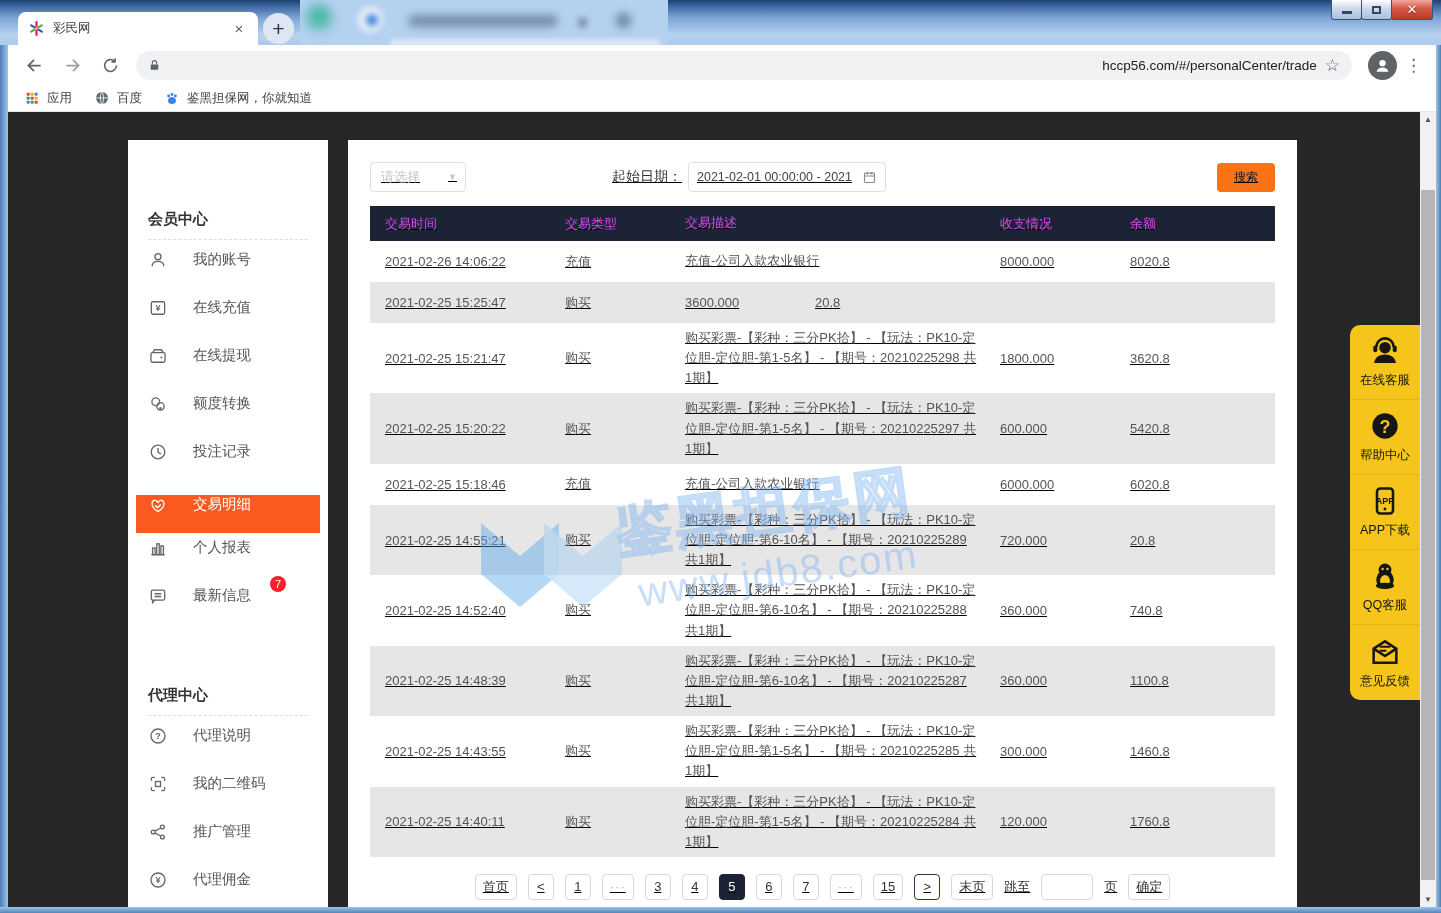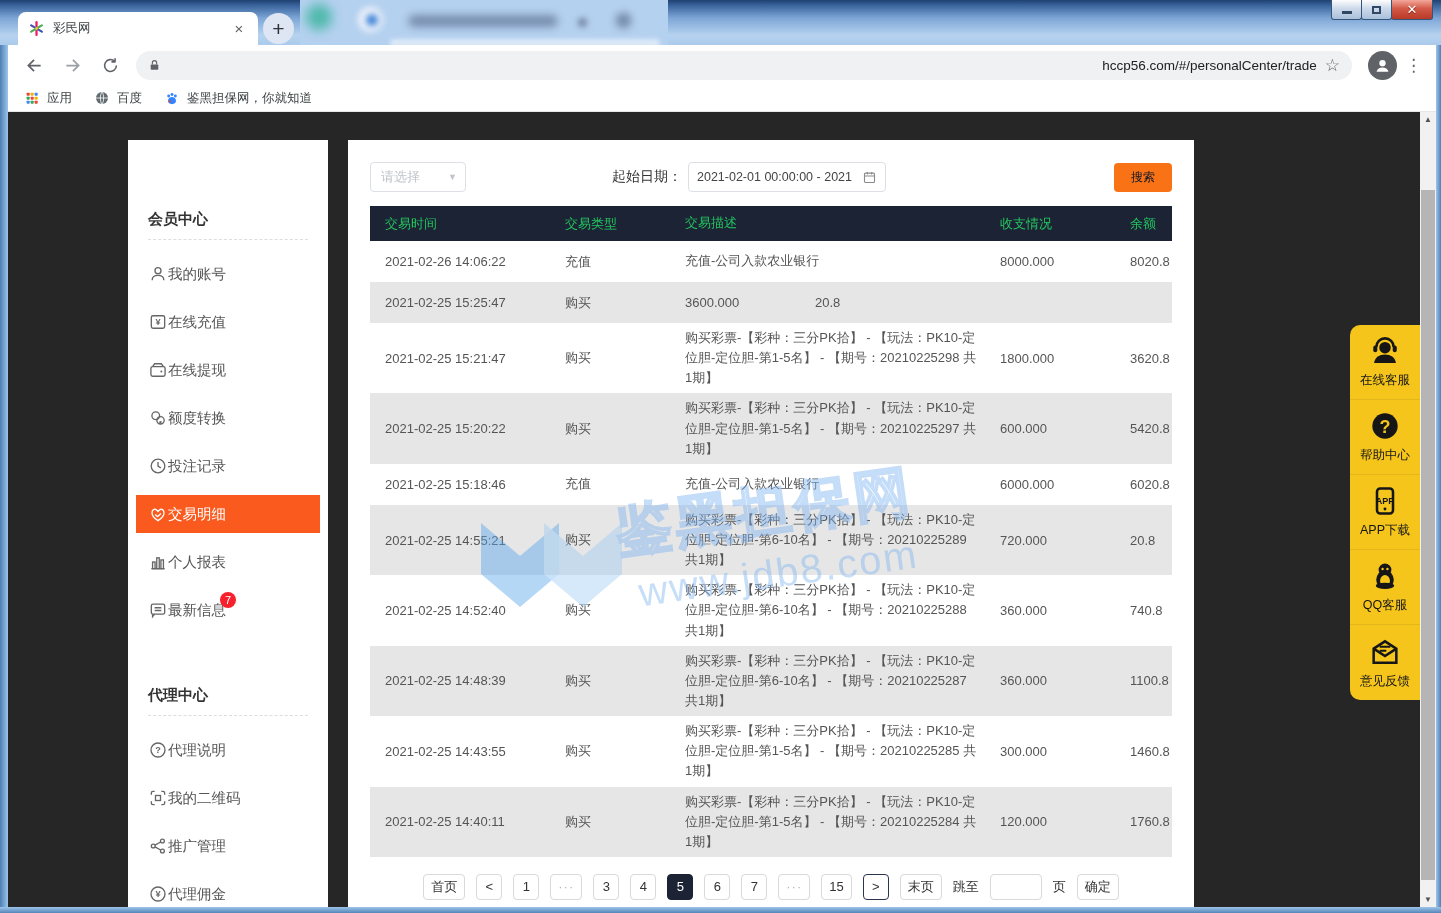--- a/index.html
+++ b/index.html
@@ -40,41 +40,41 @@
   
   .bookmarks{position:absolute;left:8px;top:85px;width:1428px;height:27px;background:#fff;border-bottom:1px solid #e6e6e6;
     display:flex;align-items:center;padding-left:16px;gap:22px;}
   .bm-item{display:flex;align-items:center;gap:7px;font-size:12.5px;color:#3c4043;}
   .bm-ico{width:16px;height:16px;flex:none;}
   
   .content{position:absolute;left:8px;top:112px;width:1428px;height:795px;background:#262626;}
   .sidebar-card{position:absolute;left:120px;top:28px;width:200px;height:767px;background:#fff;padding:18px 20px 0;}
   .sb-title{font-size:15px;font-weight:bold;color:#333;padding:4px 0 10px;margin-top:48px;}
   .sb-divider{border-top:1px dashed #ddd;margin-bottom:10px;}
-  .menu-item{height:48px;display:flex;align-items:center;gap:0;color:#555;font-size:14.5px;padding:0 12px;margin:0 -12px;}
+  .menu-item{height:48px;display:flex;align-items:flex-start;gap:25px;color:#555;font-size:14.5px;padding:0 12px;margin:0 -12px;}
   .menu-item.active{background:var(--accent,#fa5a1e);color:#fff;height:38px;margin:5px -12px;}
   .mi-icon{width:20px;height:20px;color:#666;flex:none;display:flex;}
   .menu-item.active .mi-icon{color:#fff;}
   .mi-icon svg{width:100%;height:100%;}
   .mi-badge{display:none;min-width:16px;height:16px;border-radius:9px;background:var(--badge,#f5222d);color:#fff;
     font-size:11px;align-items:center;justify-content:center;transform:translate(-6px,-10px);padding:0 3px;}
   .sb-section2{margin-top:14px;}
   
-  .main-card{position:absolute;left:340px;top:28px;width:846px;height:767px;background:#fff;padding:22px;}
+  .main-card{position:absolute;left:340px;top:28px;width:949px;height:767px;background:#fff;padding:22px;text-decoration:underline;}
   .filter-row{display:flex;align-items:center;height:30px;margin-bottom:14px;}
   .select-box{width:96px;height:30px;border:1px solid #dcdfe6;border-radius:4px;display:flex;align-items:center;
     padding:0 8px 0 10px;color:#bfc4cc;font-size:13px;}
   .select-caret{margin-left:auto;color:#c0c4cc;font-size:9px;}
   .date-label{font-size:14px;color:#333;margin-left:146px;}
   .date-box{width:198px;height:30px;border:1px solid #dcdfe6;border-radius:4px;display:flex;align-items:center;
     padding:0 8px;color:#444;font-size:12.5px;margin-left:6px;gap:6px;}
   .date-box .cal{width:15px;height:15px;margin-left:auto;flex:none;}
   .search-btn{margin-left:auto;width:58px;height:29px;background:var(--btn-orange,#f97316);color:#0f172a;border:none;
     border-radius:4px;font-size:12px;display:flex;align-items:center;justify-content:center;}
-  .t-header{display:flex;align-items:center;height:35px;background:var(--navy,#1c2335);color:#22c55e;font-size:13px;padding-left:15px;}
+  .t-header{display:flex;align-items:center;height:35px;background:var(--navy,#1c2335);color:#d946ef;font-size:13px;padding-left:15px;}
   .t-row{display:flex;align-items:center;min-height:41px;padding:5px 0 5px 15px;font-size:13px;color:#555;}
   .t-row.shaded{background:#e6e6e6;}
   .col-time{width:180px;flex:none;}
   .col-type{width:120px;flex:none;}
   .col-desc{width:315px;flex:none;padding-right:22px;line-height:1.55;}
   .col-amount{width:130px;flex:none;}
   .col-balance{flex:1;}
   
   .pagination{display:flex;align-items:center;justify-content:center;gap:11px;margin-top:17px;font-size:13px;color:#333;}
   .pg-btn{min-width:26px;height:26px;border:1px solid #d9d9d9;border-radius:4px;background:#fff;display:flex;

